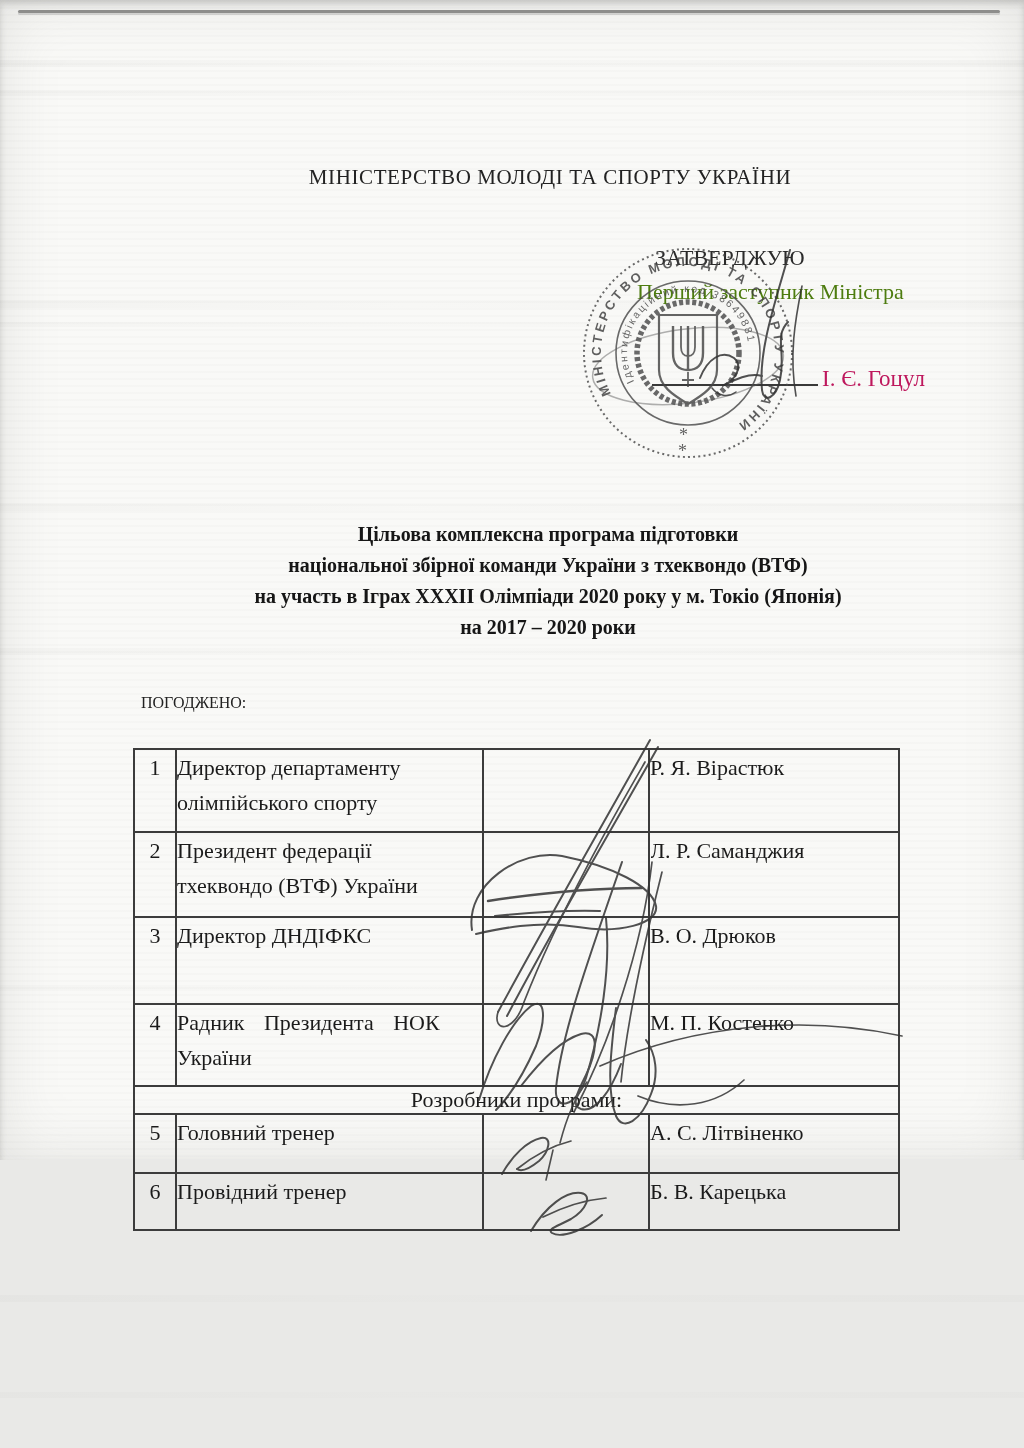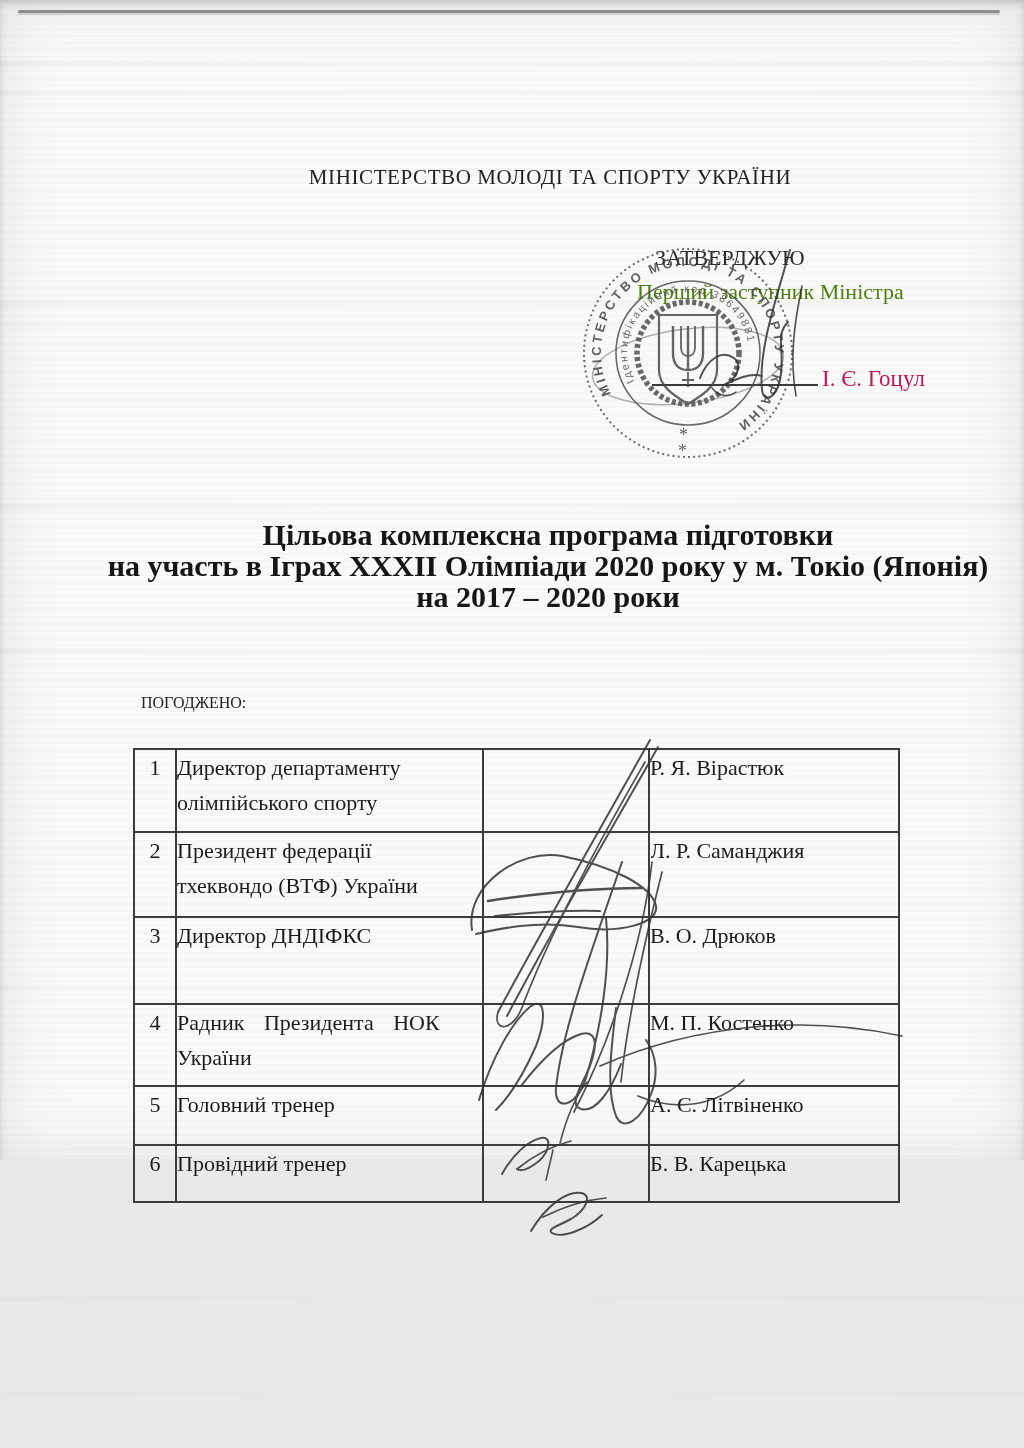--- a/index.html
+++ b/index.html
@@ -27,21 +27,21 @@
     text-align:center;font-size:21px;letter-spacing:.6px;color:#222;
   }
   .approve-label{position:absolute;left:655px;top:245px;font-size:22px;color:#2a2a2a;}
   .approver-title{position:absolute;left:637px;top:279px;font-size:22px;color:#4d7c0f;}
   .sign-line{position:absolute;left:652px;top:384px;width:166px;border-top:2px solid #3a3a3a;}
   .approver-name{position:absolute;left:822px;top:366px;font-size:23px;color:#be185d;}
 
   .doc-title{
     position:absolute;left:0;top:519px;width:1024px;
     padding-left:72px;box-sizing:border-box;
-    text-align:center;font-weight:bold;font-size:30px;line-height:31px;color:#161616;
+    text-align:center;font-weight:bold;font-size:20px;line-height:31px;color:#161616;
   }
   .agreed-label{position:absolute;left:141px;top:694px;font-size:16px;color:#222;}
 
   table.sign-table{
     position:absolute;left:133px;top:748px;width:765px;
     border-collapse:collapse;table-layout:fixed;
     font-size:22px;line-height:35px;color:#1b1b1b;
   }
   table.sign-table td{
     border:2px solid #3c3c3c;vertical-align:top;
@@ -106,20 +106,21 @@
       <path d="M -7,-27 v 21 c 0,6 2.5,9 7,9 c 4.5,0 7,-3 7,-9 v -21" stroke-width="1.8"></path>
       <path d="M 0,-27 v 44"></path>
       <path d="M 0,19 v 15 M -6,27 h 12" stroke-width="1.8"></path>
     </g>
     <text x="-9" y="88" font-size="18" fill="#3e3e3e">*</text>
     <text x="-10" y="104" font-size="18" fill="#3e3e3e">*</text>
   </svg>
 
   <div class="doc-title">
     <div>Цільова комплексна програма підготовки</div>
+    <div>національної збірної команди України з тхеквондо (ВТФ)</div>
     <div>на участь в Іграх XXXII Олімпіади 2020 року у м. Токіо (Японія)</div>
     <div>на 2017 – 2020 роки</div>
   </div>
 
   <div class="agreed-label">ПОГОДЖЕНО:</div>
 
   <table class="sign-table">
     <colgroup>
         <col style="width:42px">
         <col style="width:307px">
@@ -147,20 +148,23 @@
       <td></td>
       <td class="person pt18">В. О. Дрюков</td>
     </tr>
     <tr style="height:82px">
       <td class="num pt22">4</td>
       <td class="role spread pt22">Радник Президента НОК
 України</td>
       <td></td>
       <td class="person pt24">М. П. Костенко</td>
     </tr>
+    <tr style="height:28px">
+      <td class="dev-head" colspan="4">Розробники програми:</td>
+    </tr>
     <tr style="height:59px">
       <td class="num pt20">5</td>
       <td class="role pt20">Головний тренер</td>
       <td></td>
       <td class="person pt22">А. С. Літвіненко</td>
     </tr>
     <tr style="height:57px">
       <td class="num pt22">6</td>
       <td class="role pt22">Провідний тренер</td>
       <td></td>

